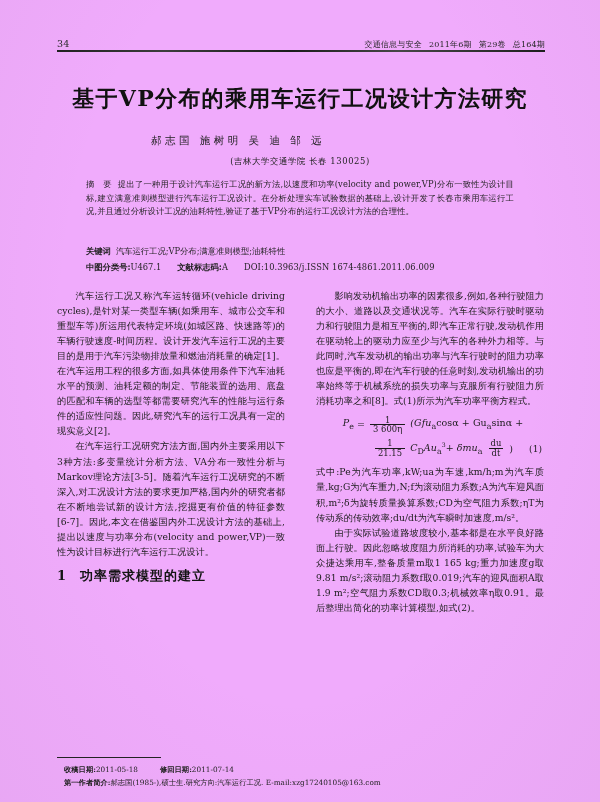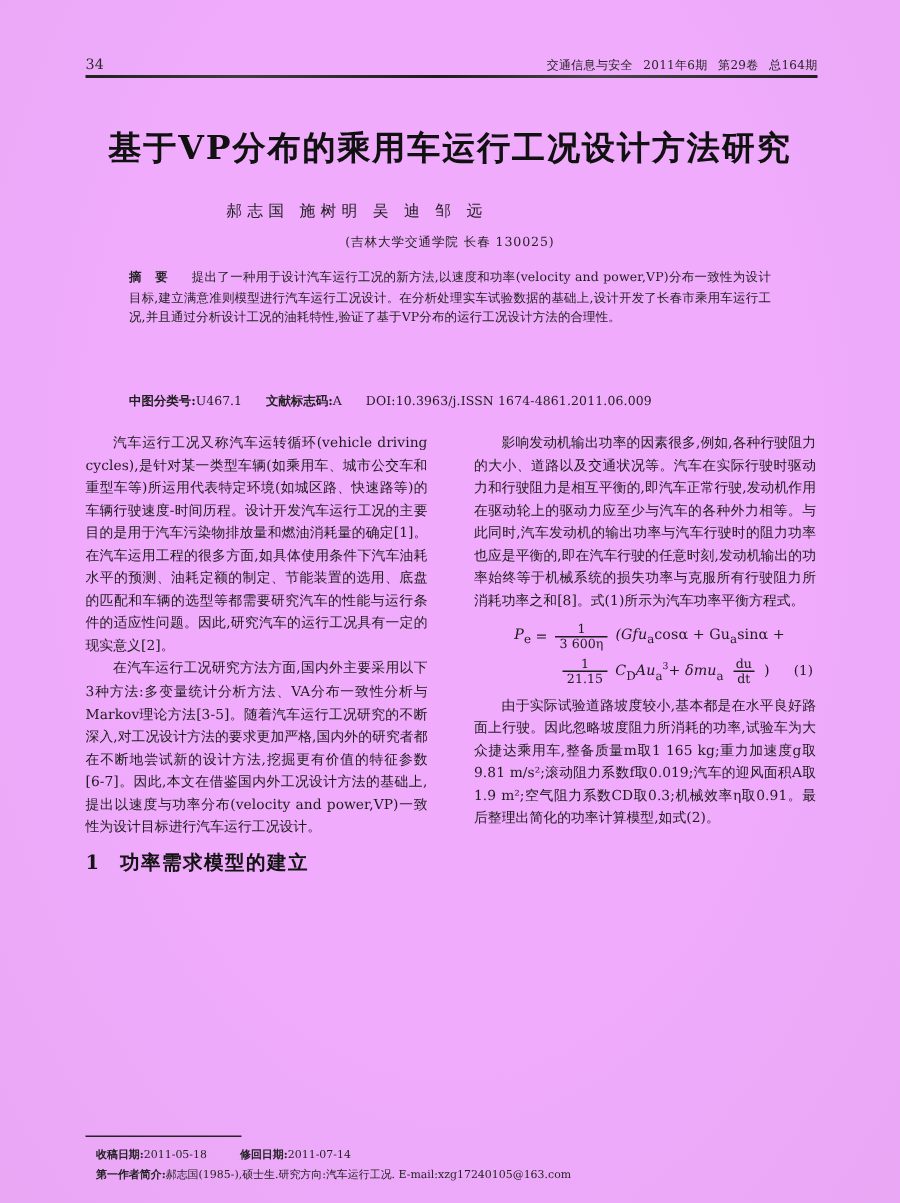--- a/index.html
+++ b/index.html
@@ -102,23 +102,23 @@
     left: 86px;
     top: 178px;
     width: 428px;
     font-size: 8.3px;
     line-height: 13.6px;
     text-align: justify;
     color: #1f1f1f;
     letter-spacing: .1px;
   }
   .abstract .lbl {
-    font-weight: 700;
+    font-weight: 400;
     letter-spacing: 3px;
-    margin-right: 13px;
+    margin-right: 3px;
   }
   .kw {
     position: absolute;
     left: 86px;
     top: 245px;
     width: 428px;
     font-size: 8.3px;
     line-height: 13px;
     color: #1f1f1f;
   }
@@ -248,20 +248,23 @@
   <div class="rule"></div>
 
   <div class="title">基于VP分布的乘用车运行工况设计方法研究</div>
   <div class="authors">郝志国   施树明   吴  迪   邹  远</div>
   <div class="affil">(吉林大学交通学院  长春  130025)</div>
 
   <div class="abstract">
     <span class="lbl">摘  要</span><span>提出了一种用于设计汽车运行工况的新方法,以速度和功率(velocity and power,VP)分布一致性为设计目标,建立满意准则模型进行汽车运行工况设计。在分析处理实车试验数据的基础上,设计开发了长春市乘用车运行工况,并且通过分析设计工况的油耗特性,验证了基于VP分布的运行工况设计方法的合理性。</span>
   </div>
 
+  <div class="kw">
+    <span class="lbl">关键词</span><span>汽车运行工况;VP分布;满意准则模型;油耗特性</span>
+  </div>
 
   <div class="clc">
     <span><span class="lbl">中图分类号:</span><span>U467.1</span></span>
     <span><span class="lbl">文献标志码:</span><span>A</span></span>
     <span class="doi">DOI:10.3963/j.ISSN 1674-4861.2011.06.009</span>
   </div>
 
   <div class="col left">
     <p><span>汽车运行工况又称汽车运转循环(vehicle driving cycles),是针对某一类型车辆(如乘用车、城市公交车和重型车等)所运用代表特定环境(如城区路、快速路等)的车辆行驶速度-时间历程。设计开发汽车运行工况的主要目的是用于汽车污染物排放量和燃油消耗量的确定[1]。在汽车运用工程的很多方面,如具体使用条件下汽车油耗水平的预测、油耗定额的制定、节能装置的选用、底盘的匹配和车辆的选型等都需要研究汽车的性能与运行条件的适应性问题。因此,研究汽车的运行工况具有一定的现实意义[2]。</span></p>
     <p><span>在汽车运行工况研究方法方面,国内外主要采用以下3种方法:多变量统计分析方法、VA分布一致性分析与Markov理论方法[3-5]。随着汽车运行工况研究的不断深入,对工况设计方法的要求更加严格,国内外的研究者都在不断地尝试新的设计方法,挖掘更有价值的特征参数[6-7]。因此,本文在借鉴国内外工况设计方法的基础上,提出以速度与功率分布(velocity and power,VP)一致性为设计目标进行汽车运行工况设计。</span></p>
@@ -294,20 +297,21 @@
         <span><i class="v">C</i><sub>D</sub><i class="v">Au</i><sub>a</sub><sup>3</sup><i class="v">+ δmu</i><sub>a</sub></span>
         <span class="frac">
           <span class="num">du</span>
           <span class="den">dt</span>
         </span>
         <span>)</span>
       </div>
       <span class="eqno">(1)</span>
     </div>
 
+    <p class="noind"><span>式中:Pe为汽车功率,kW;ua为车速,km/h;m为汽车质量,kg;G为汽车重力,N;f为滚动阻力系数;A为汽车迎风面积,m²;δ为旋转质量换算系数;CD为空气阻力系数;ηT为传动系的传动效率;du/dt为汽车瞬时加速度,m/s²。</span></p>
     <p><span>由于实际试验道路坡度较小,基本都是在水平良好路面上行驶。因此忽略坡度阻力所消耗的功率,试验车为大众捷达乘用车,整备质量m取1 165 kg;重力加速度g取9.81 m/s²;滚动阻力系数f取0.019;汽车的迎风面积A取1.9 m²;空气阻力系数CD取0.3;机械效率η取0.91。最后整理出简化的功率计算模型,如式(2)。</span></p>
   </div>
 
   <div class="foot-rule"></div>
   <div class="footer">
     <div class="row">
       <span class="lbl">收稿日期:</span><span>2011-05-18</span><span class="gap"></span><span class="lbl">修回日期:</span><span>2011-07-14</span>
     </div>
     <div class="row">
       <span class="lbl">第一作者简介:</span><span>郝志国(1985-),硕士生.研究方向:汽车运行工况. E-mail:xzg17240105@163.com</span>

